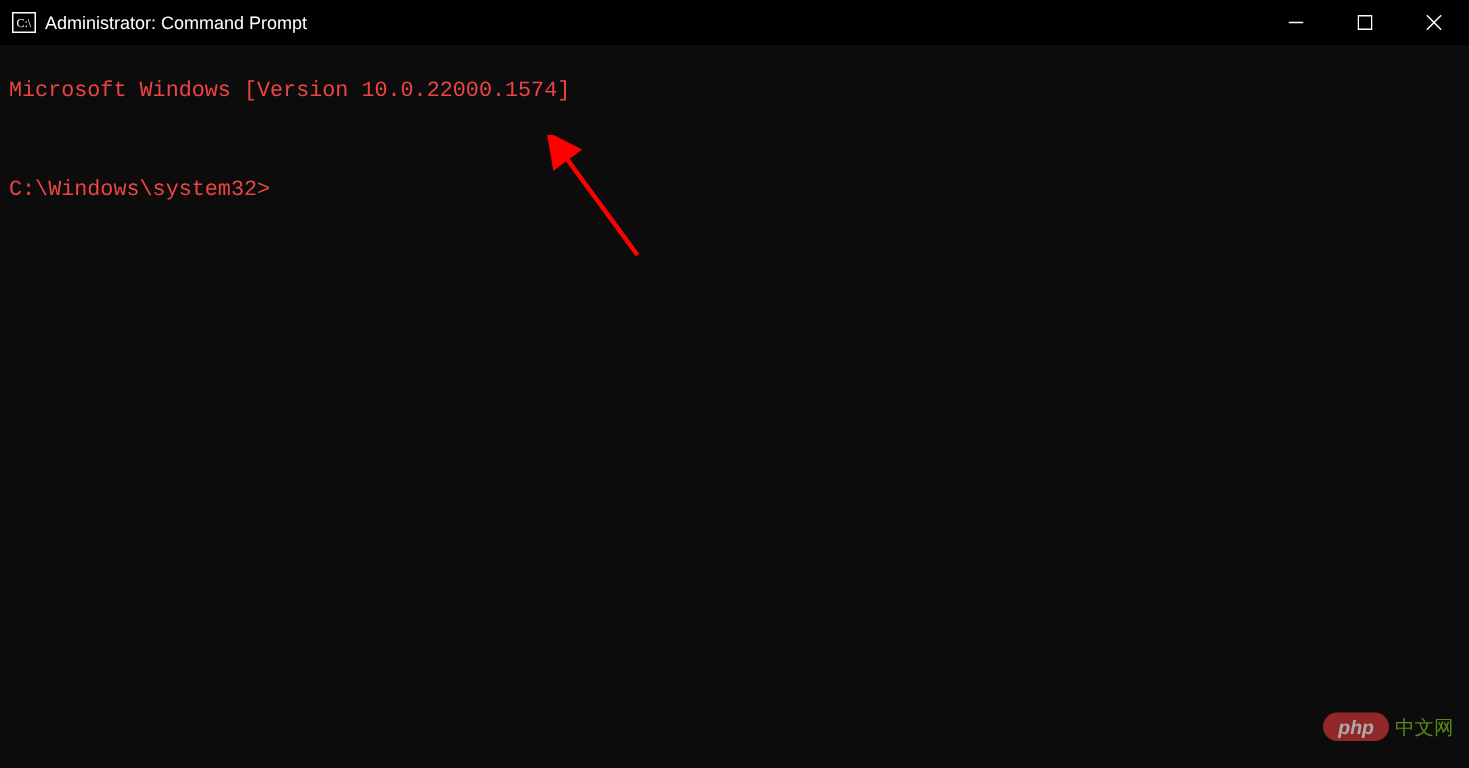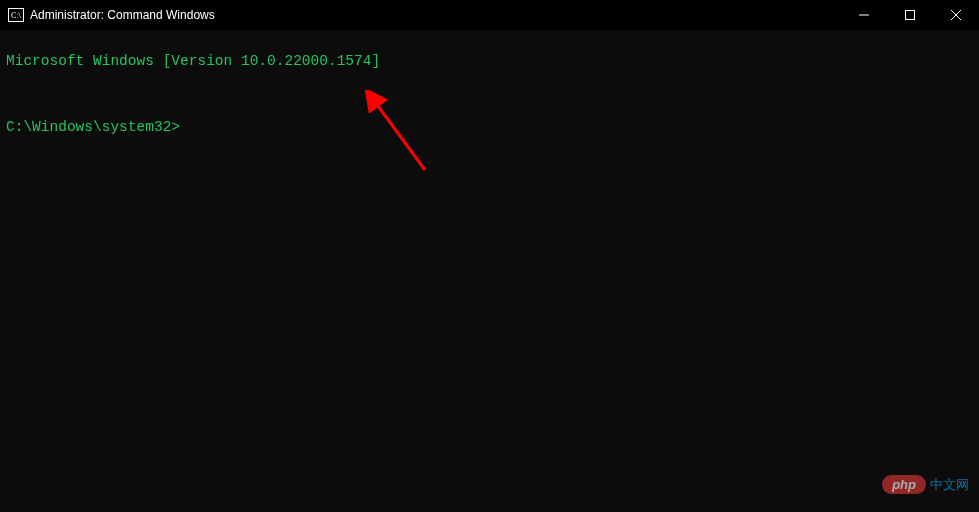--- a/index.html
+++ b/index.html
@@ -53,21 +53,21 @@
       align-items: center;
       justify-content: center;
       color: #ffffff;
     }
     .window-btn svg {
       width: 10px;
       height: 10px;
     }
     .terminal-content {
       padding: 6px 6px;
-      color: #22c55e;
+      color: #ef4444;
       font-size: 14.5px;
       line-height: 1.15;
       white-space: pre;
       font-family: Consolas, 'Courier New', monospace;
     }
     .terminal-line {
       display: block;
     }
     .arrow-annotation {
       position: absolute;
@@ -89,37 +89,37 @@
       background: #d93636;
       color: #ffffff;
       font-weight: bold;
       font-style: italic;
       font-size: 13px;
       padding: 2px 10px;
       border-radius: 10px;
       font-family: Arial, sans-serif;
     }
     .watermark-text {
-      color: #0ea5e9;
+      color: #84cc16;
       font-size: 13px;
       font-family: Liberation Sans, sans-serif;
     }
   </style>
 </head>
 <body>
 
 <div class="titlebar">
   <div class="titlebar-left">
     <span class="titlebar-icon">
       <svg viewBox="0 0 16 14">
         <rect x="0.5" y="0.5" width="15" height="13" fill="none" stroke="#ffffff" stroke-width="1"></rect>
         <text x="3" y="10" font-size="8" fill="#ffffff" font-family="Consolas">C:\</text>
       </svg>
     </span>
-    <span>Administrator: Command Windows</span>
+    <span>Administrator: Command Prompt</span>
   </div>
   <div class="window-controls">
     <div class="window-btn">
       <svg viewBox="0 0 10 10">
           <line x1="0" y1="5" x2="10" y2="5" stroke="#ffffff" stroke-width="1"></line>
         </svg>
     </div>
     <div class="window-btn">
       <svg viewBox="0 0 10 10">
           <rect x="0.5" y="0.5" width="9" height="9" fill="none" stroke="#ffffff" stroke-width="1"></rect>

